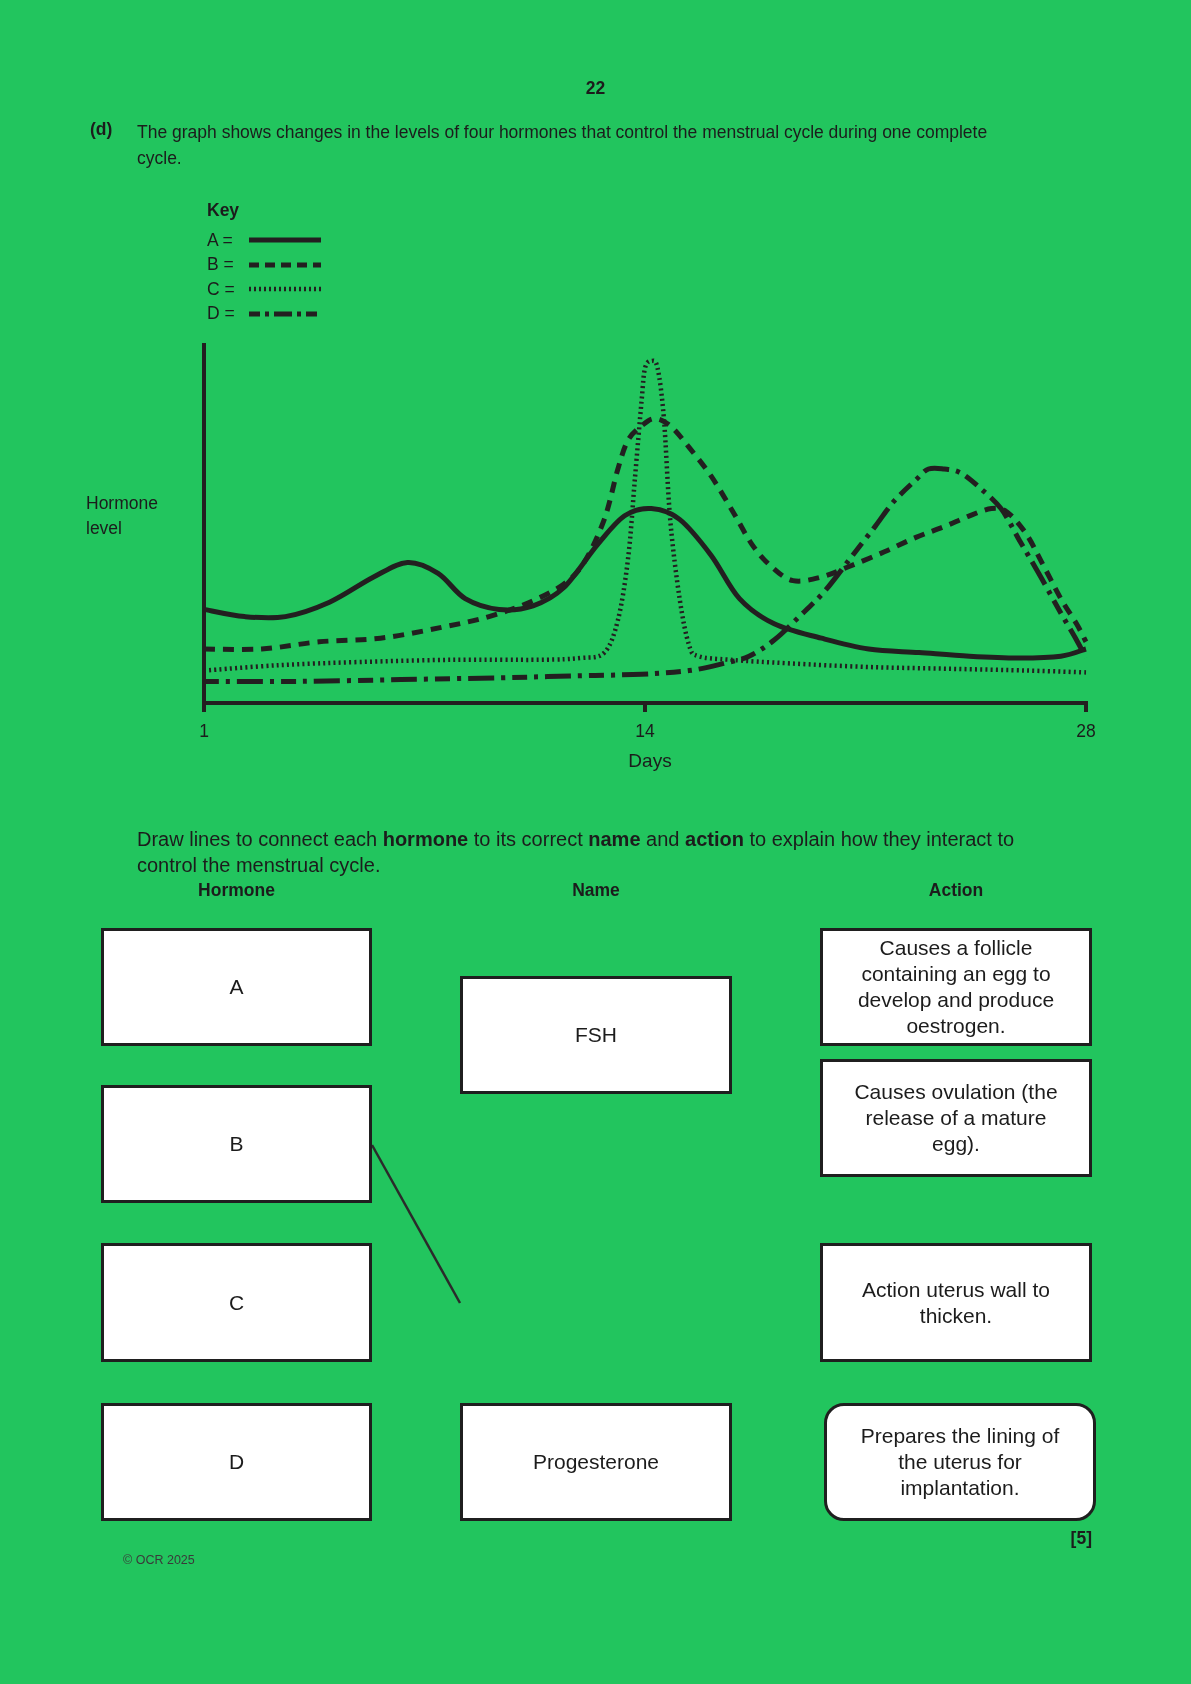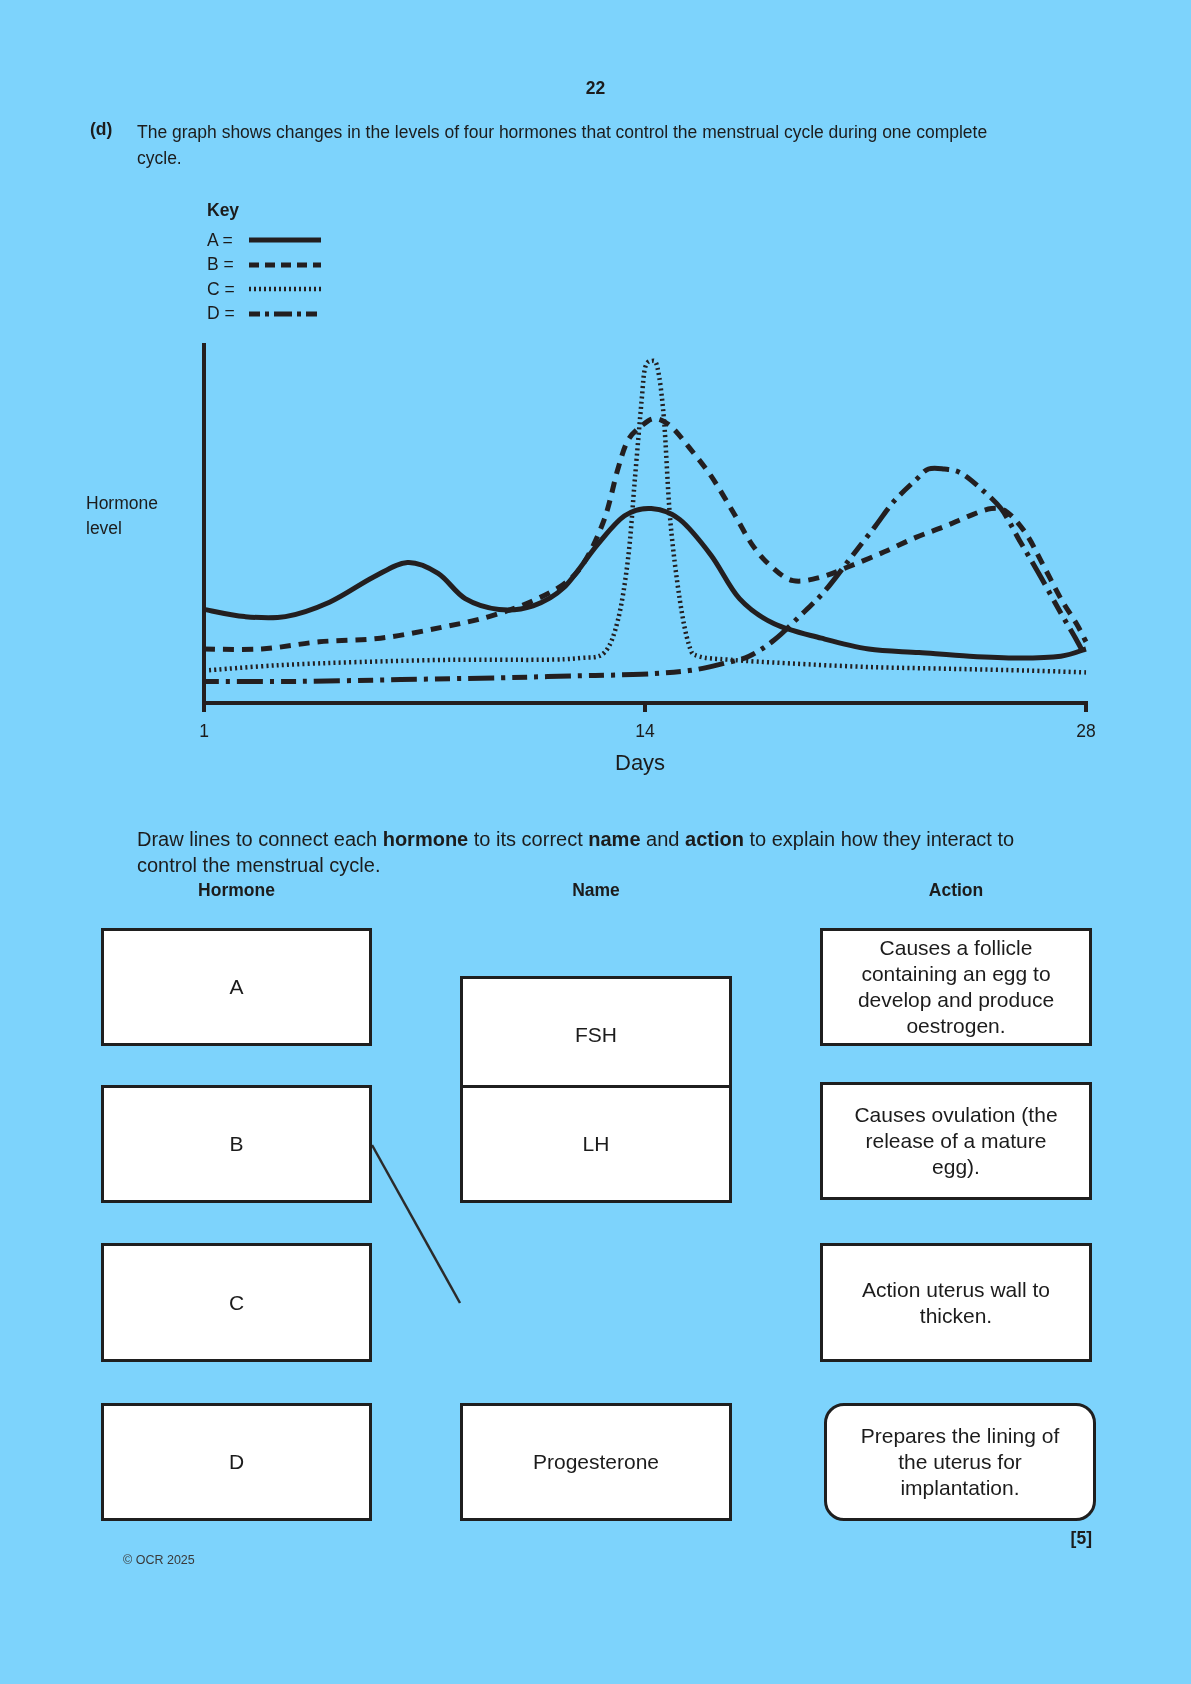--- a/index.html
+++ b/index.html
@@ -1,19 +1,19 @@
 <!DOCTYPE html>
 <html><head>
 <meta charset="utf-8">
 <style>
   html,body{margin:0;padding:0;background:#ffffff;}
   .page{
     position:relative;
     width:1191px;height:1684px;
-    background:#7dd3fc;
+    background:#22c55e;
     font-family:"Liberation Sans","DejaVu Sans",sans-serif;
     color:#1c1c1c;
     overflow:hidden;
   }
   .abs{position:absolute;}
   .page-number{top:78px;left:0;right:0;text-align:center;font-size:17.5px;font-weight:bold;}
   .q-label{left:90px;top:119px;font-size:17.5px;font-weight:bold;}
   .q-text{left:137px;top:119px;width:880px;font-size:17.5px;line-height:26px;}
   
   .key{left:207px;top:200px;}
@@ -30,21 +30,21 @@
   #chart-svg{position:absolute;left:0;top:0;width:1191px;height:1684px;pointer-events:none;}
   .axis{stroke:#231f20;stroke-width:4;fill:none;}
   .curve{fill:none;stroke:#231f20;stroke-linejoin:round;}
   .curve.a{stroke-width:5;}
   .curve.b{stroke-width:5;stroke-dasharray:11 8;}
   .curve.c{stroke-width:4.5;stroke-dasharray:2 3.2;}
   .curve.d{stroke-width:5;stroke-dasharray:15 7 4 7 26 7 4 7;}
   .connector{stroke:#2b2b2b;stroke-width:2.5;}
   .y-axis-label{left:86px;top:491px;width:92px;font-size:17.5px;line-height:25px;}
   .tick{font-size:17.5px;text-align:center;}
-  .x-axis-label{left:615px;top:750px;width:70px;font-size:22px;text-align:left;}
+  .x-axis-label{left:615px;top:750px;width:70px;font-size:19px;text-align:center;}
   
   .instruction{left:137px;top:826px;width:880px;font-size:20px;line-height:26px;}
   
   .col-header{top:880px;font-size:17.5px;font-weight:bold;text-align:center;}
   .mbox{
     box-sizing:border-box;
     border:3px solid #1f1f1f;
     background:#ffffff;
     display:flex;align-items:center;justify-content:center;
     text-align:center;
@@ -111,22 +111,21 @@
 
   <div class="abs col-header" style="left:101px;width:271px;">Hormone</div>
   <div class="abs col-header" style="left:460px;width:272px;">Name</div>
   <div class="abs col-header" style="left:820px;width:272px;">Action</div>
 
   <div class="abs mbox" style="left:101px;top:928px;width:271px;height:118px;">A</div>
   <div class="abs mbox" style="left:460px;top:928px;width:272px;height:118px;margin-top:48px;">FSH</div>
   <div class="abs mbox" style="left:820px;top:928px;width:272px;height:118px;">Causes a follicle containing an egg to develop and produce oestrogen.</div>
 
   <div class="abs mbox" style="left:101px;top:1085px;width:271px;height:118px;">B</div>
-  <div class="abs mbox" style="left:460px;top:1085px;width:272px;height:118px;">LH</div>
-  <div class="abs mbox" style="left:820px;top:1082px;width:272px;height:118px;">Causes ovulation (the release of a mature egg).</div>
+  <div class="abs mbox" style="left:820px;top:1059px;width:272px;height:118px;">Causes ovulation (the release of a mature egg).</div>
 
   <div class="abs mbox" style="left:101px;top:1243px;width:271px;height:119px;">C</div>
   <div class="abs mbox" style="left:820px;top:1243px;width:272px;height:119px;">Action uterus wall to thicken.</div>
 
   <div class="abs mbox" style="left:101px;top:1403px;width:271px;height:118px;">D</div>
   <div class="abs mbox" style="left:460px;top:1403px;width:272px;height:118px;">Progesterone</div>
   <div class="abs mbox" style="left:824px;top:1403px;width:272px;height:118px;border-radius:20px;">Prepares the lining of the uterus for implantation.</div>
 
   <div class="abs marks">[5]</div>
   <div class="abs copyright">© OCR 2025</div>

